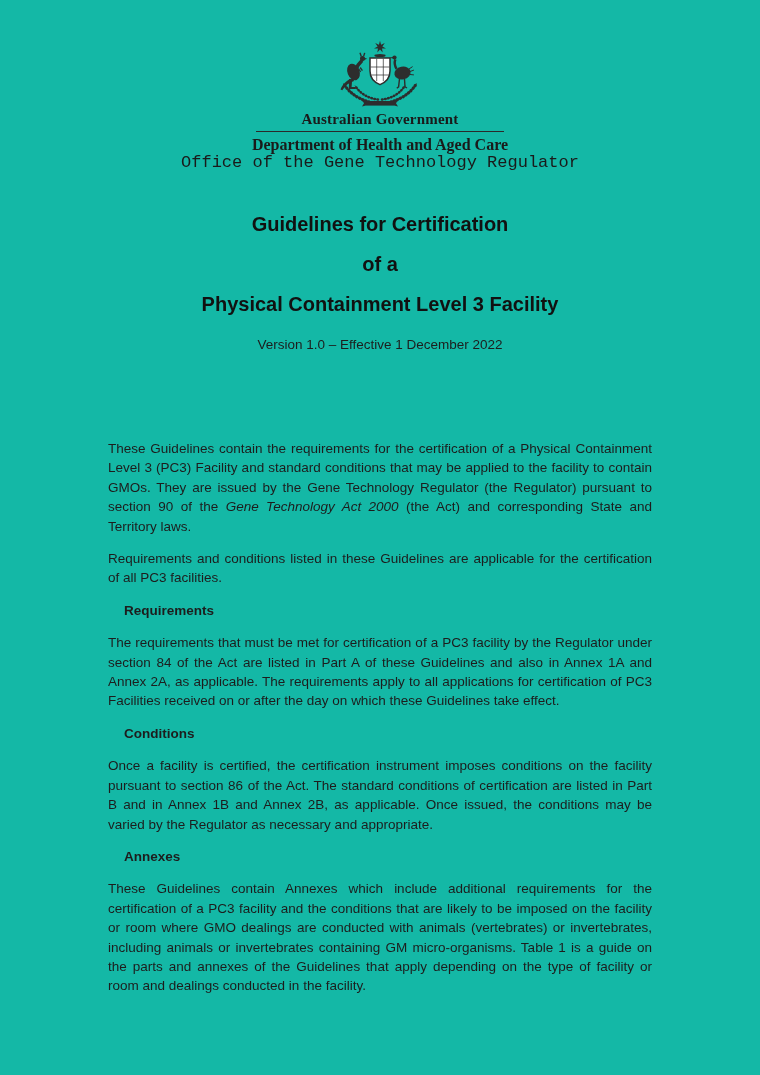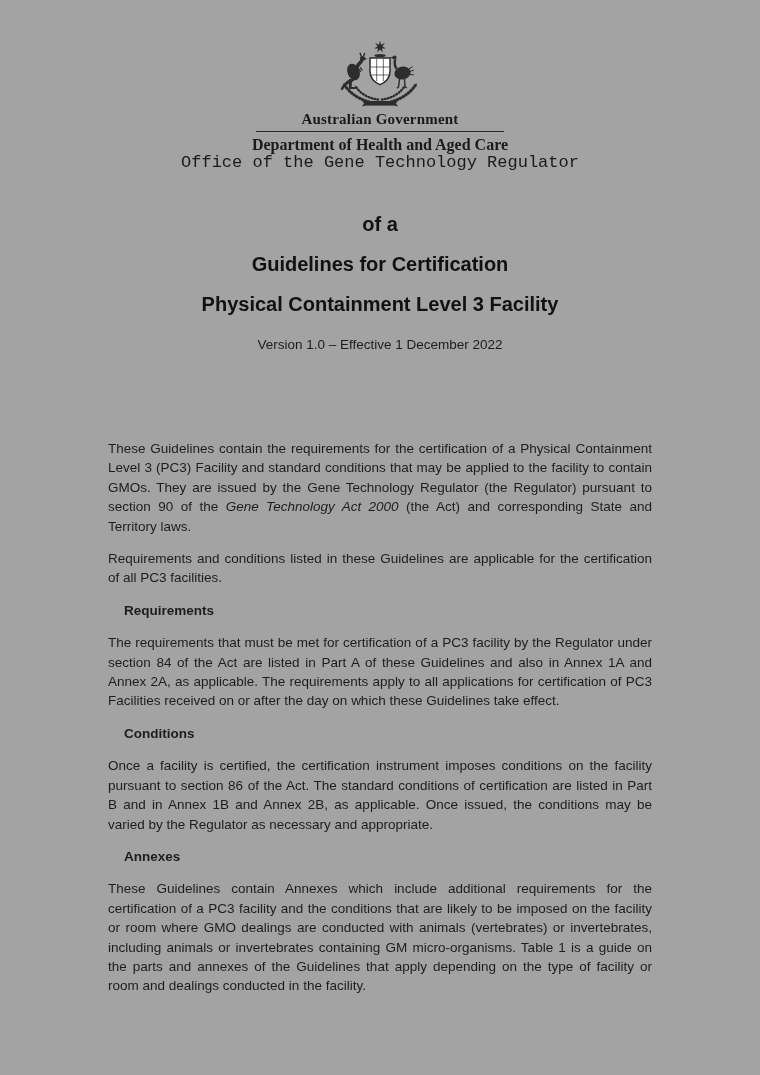--- a/index.html
+++ b/index.html
@@ -2,21 +2,21 @@
 <html><head>
 <meta charset="utf-8">
 <style>
   * { margin:0; padding:0; box-sizing:border-box; }
   html, body { background:#ffffff; }
   .page {
     position:relative;
     width:760px;
     height:1075px;
     margin:0 auto;
-    background:#a3a3a3;
+    background:#14b8a6;
     color:#1d1d1d;
     font-family:"Liberation Sans","DejaVu Sans",sans-serif;
     padding:38px 108px 0 108px;
     overflow:hidden;
   }
   
   .letterhead { text-align:center; }
   .crest { display:block; margin:0 auto 2px auto; }
   .gov-name {
     font-family:"Liberation Serif","DejaVu Serif",serif;
@@ -144,22 +144,22 @@
       </g>
     </svg>
 
     <div class="gov-name">Australian Government</div>
     <div class="header-rule"></div>
     <div class="dept-name">Department of Health and Aged Care</div>
     <div class="office-name">Office of the Gene Technology Regulator</div>
   </header>
 
   <section class="doc-title">
+    <div class="title-line">Guidelines for Certification</div>
     <div class="title-line">of a</div>
-    <div class="title-line">Guidelines for Certification</div>
     <div class="title-line">Physical Containment Level 3 Facility</div>
     <div class="version-line">Version 1.0 – Effective 1 December 2022</div>
   </section>
 
   <section class="body-text">
     <p><span>These Guidelines contain the requirements for the certification of a Physical Containment Level 3 (PC3) Facility and standard conditions that may be applied to the facility to contain GMOs. They are issued by the Gene Technology Regulator (the Regulator) pursuant to section 90 of the </span><span class="italic">Gene Technology Act 2000</span><span> (the Act) and corresponding State and Territory laws.</span></p>
 
     <p>Requirements and conditions listed in these Guidelines are applicable for the certification of all PC3 facilities.</p>
 
     <h2>Requirements</h2>

